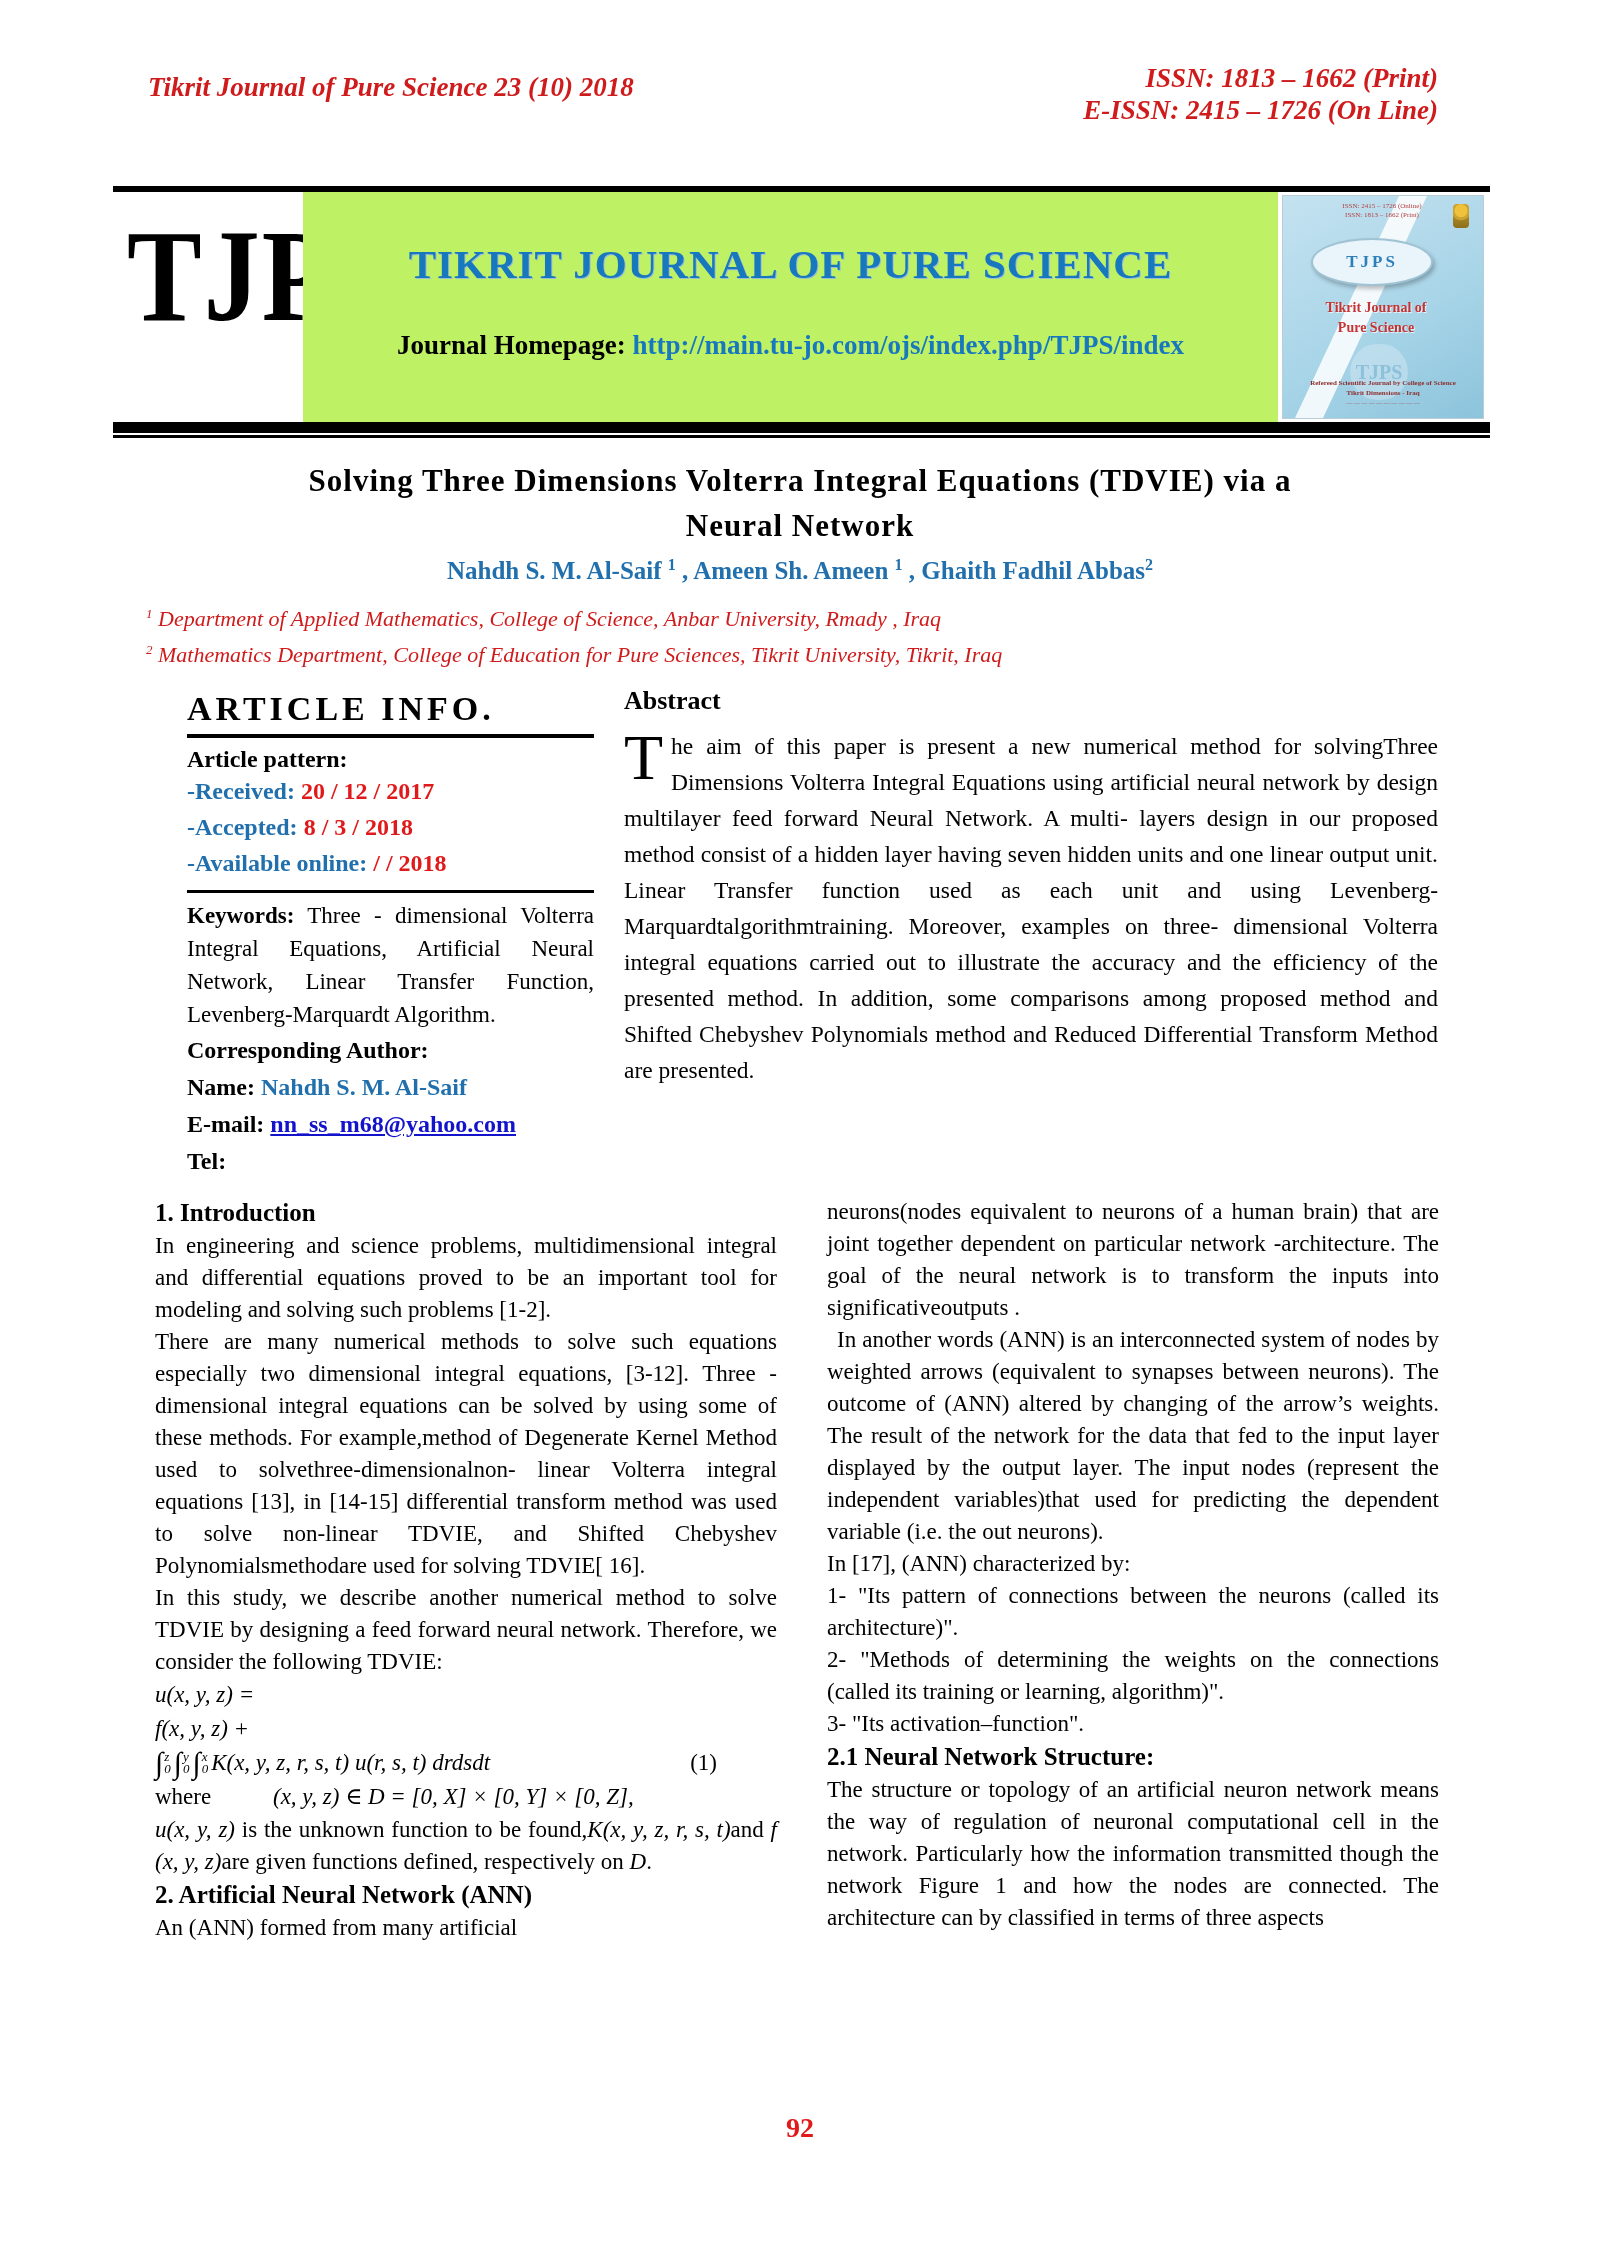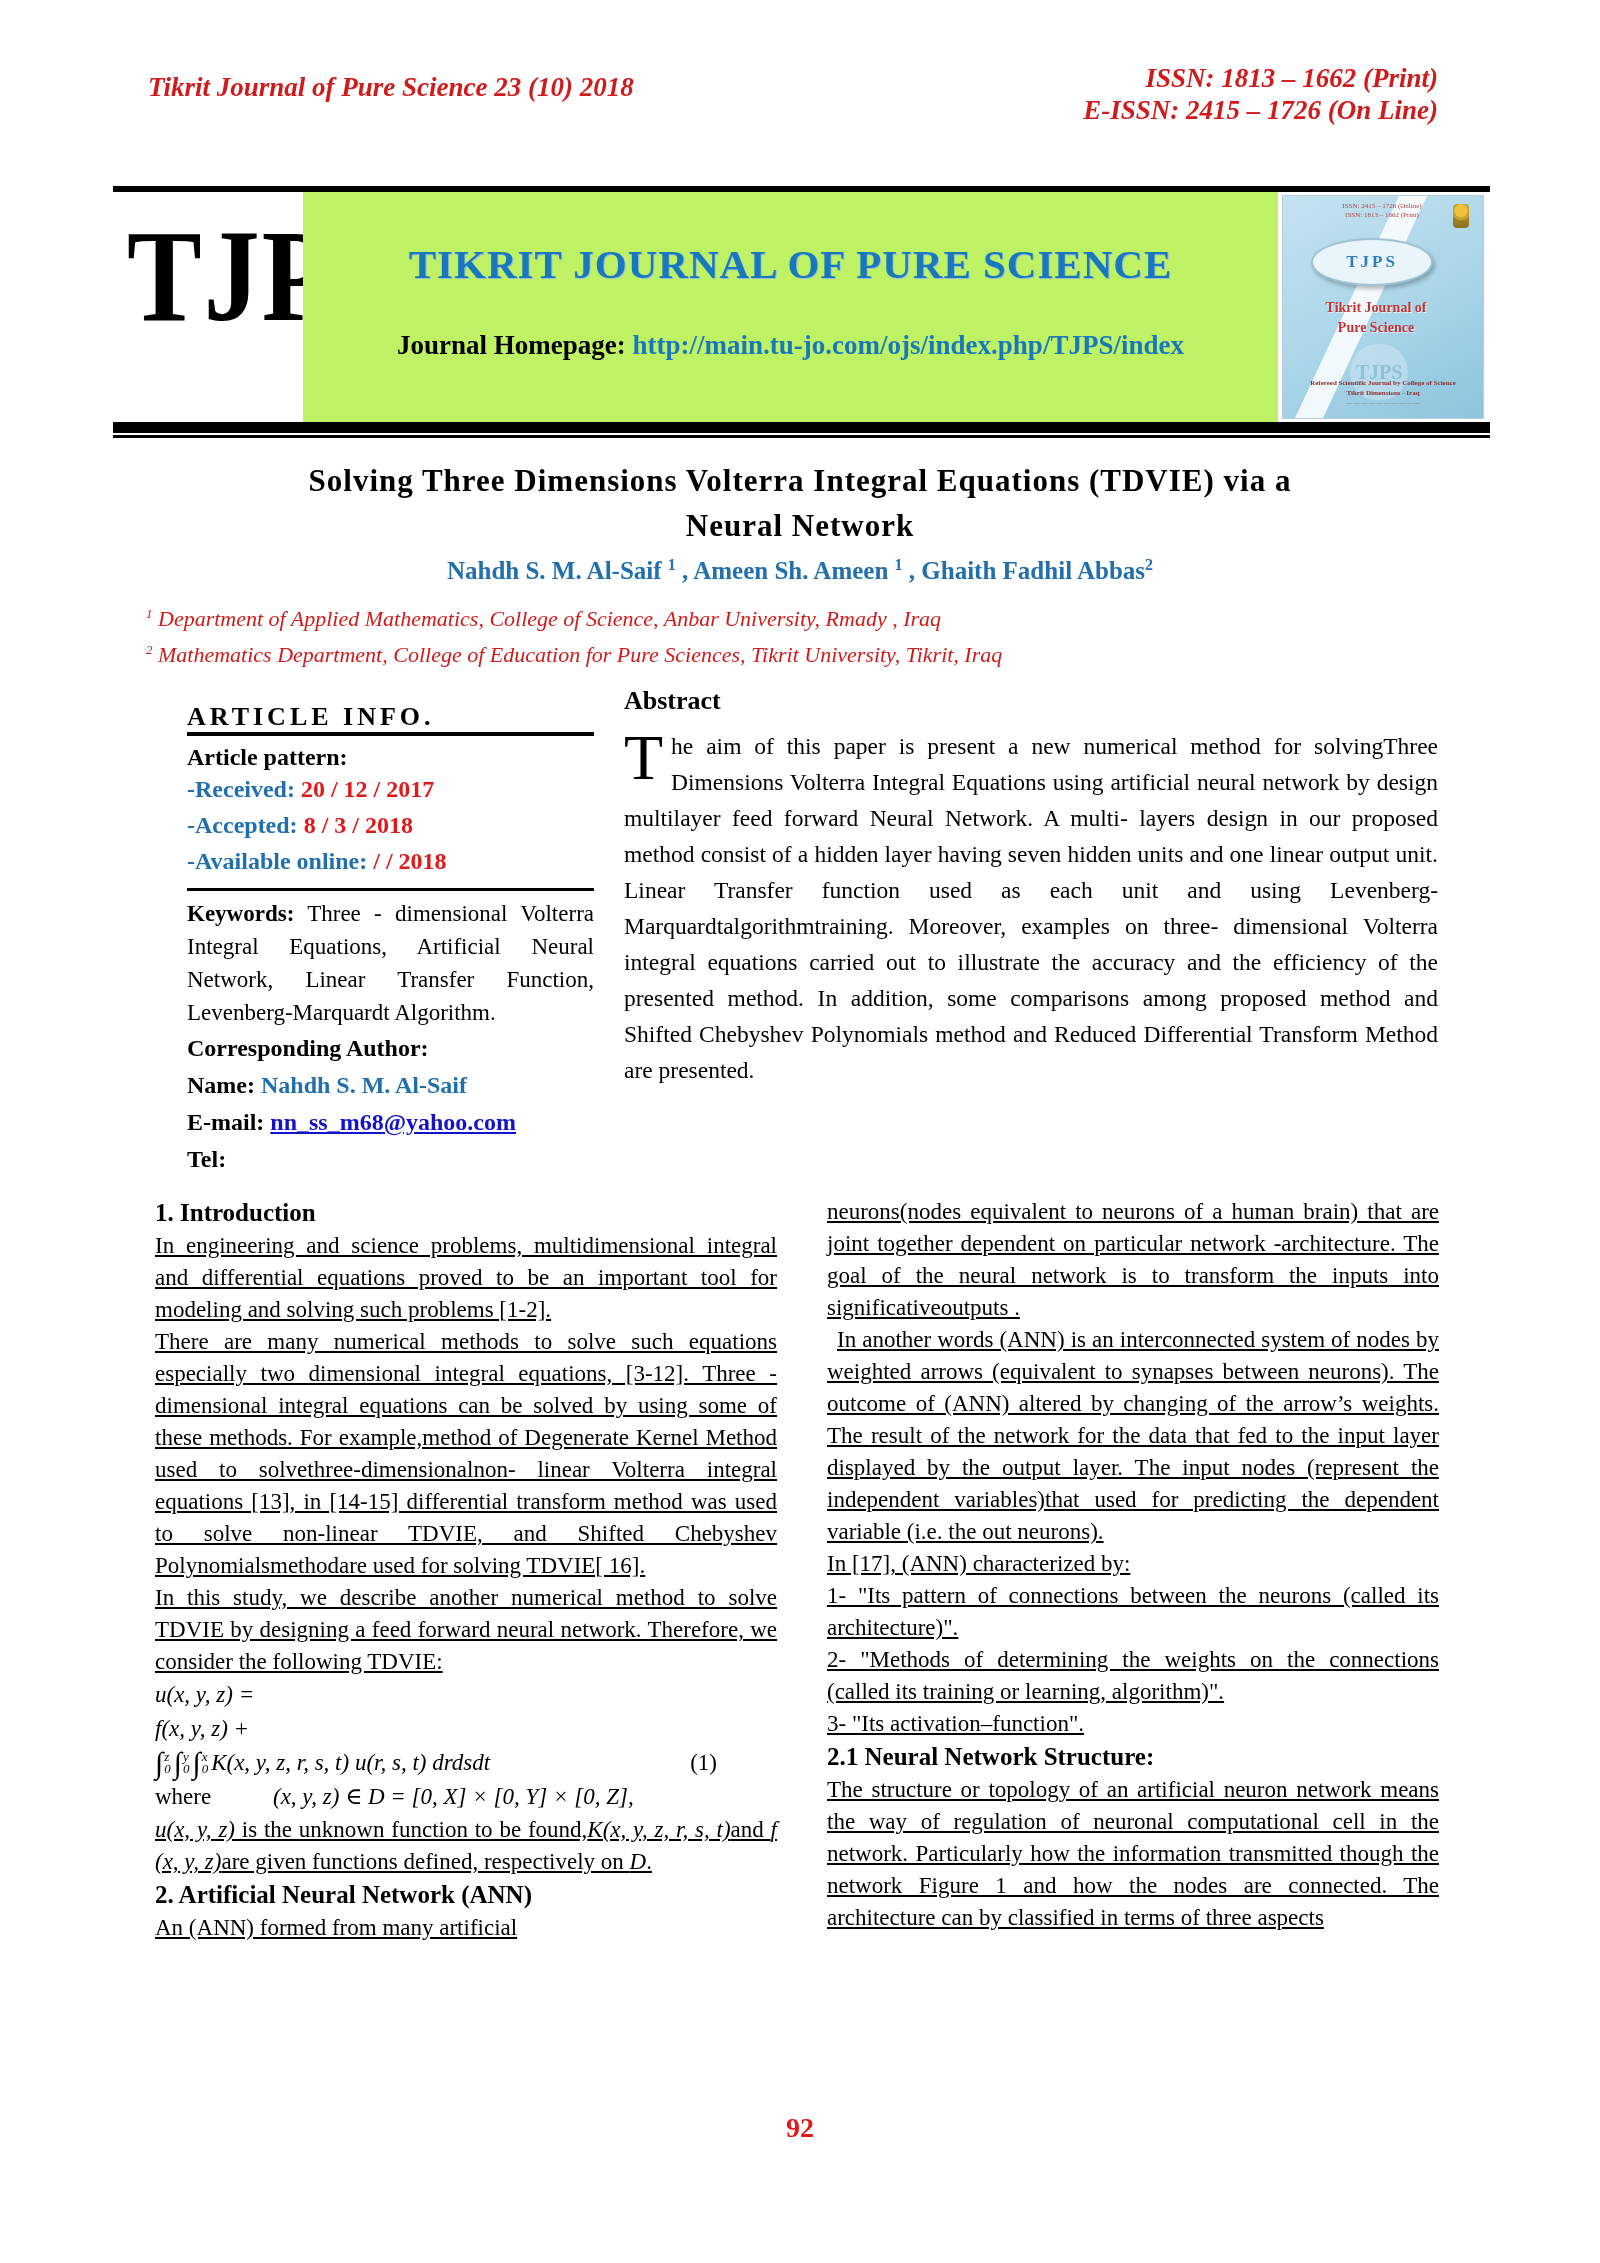--- a/index.html
+++ b/index.html
@@ -53,43 +53,43 @@
   
   .title{left:130px;right:130px;top:458px;text-align:center;font-size:31px;font-weight:bold;
          line-height:45px;letter-spacing:1px;}
   .authors{left:130px;right:130px;top:556px;text-align:center;font-size:25px;font-weight:bold;color:#2170ad;}
   .authors sup{font-size:16px;}
   .affils{left:146px;top:598px;font-size:22px;font-style:italic;color:#cf1b1b;line-height:31px;}
   .affils sup{font-size:13px;}
 
   
   .info{left:187px;top:690px;width:407px;}
-  .info-head{font-size:26px;font-weight:bold;letter-spacing:4px;border-bottom:4px solid #000;
-             font-family:"Liberation Serif",serif;margin-top:12px;}
+  .info-head{font-size:34px;font-weight:bold;letter-spacing:4px;border-bottom:4px solid #000;
+             padding-bottom:6px;font-family:"Liberation Serif",serif;}
   .hist-label{font-size:24px;font-weight:bold;margin-top:8px;}
   .hist-row{font-size:24px;font-weight:bold;line-height:36px;}
   .hist-row .lbl{color:#2170ad;}
   .hist-row .val{color:#e01a1a;}
   .info-divider{height:3px;background:#000;margin:9px 0 6px 0;}
   .kw{font-size:23px;line-height:33px;text-align:justify;margin:0;}
   .kw .lbl{font-weight:bold;}
   .corr{font-size:24px;font-weight:bold;line-height:35px;margin-top:2px;}
   .corr .blue{color:#2170ad;}
   .corr .mail{color:#1313cb;text-decoration:underline;}
 
   
   .abstract{left:624px;top:686px;width:814px;}
   .abs-head{font-size:26px;font-weight:bold;}
   .abs-text{font-size:23.5px;line-height:36px;text-align:justify;margin:12px 0 0 0;}
   .dropcap{float:left;font-size:64px;line-height:56px;padding:2px 8px 0 0;}
 
   
   .colL{left:155px;top:1196px;width:622px;}
   .colR{left:827px;top:1196px;width:612px;}
-  .bodytext{font-size:23px;line-height:32px;text-align:justify;margin:0;text-decoration:underline;}
+  .bodytext{font-size:23px;line-height:32px;text-align:justify;margin:0;}
   .sec-head{font-size:25px;font-weight:bold;line-height:34px;margin:0;}
   .indent1{text-indent:10px;}
   .eq{font-size:23px;font-style:italic;line-height:34px;}
   .eq-int{display:flex;align-items:center;}
   .int{font-size:30px;font-style:normal;}
   .lims{display:inline-flex;flex-direction:column;font-size:13px;line-height:12px;
         font-style:italic;margin:0 3px 0 1px;}
   .eqnum{margin-left:auto;padding-right:60px;font-style:normal;}
   .where-row .wlbl{font-style:normal;display:inline-block;width:118px;}
 

